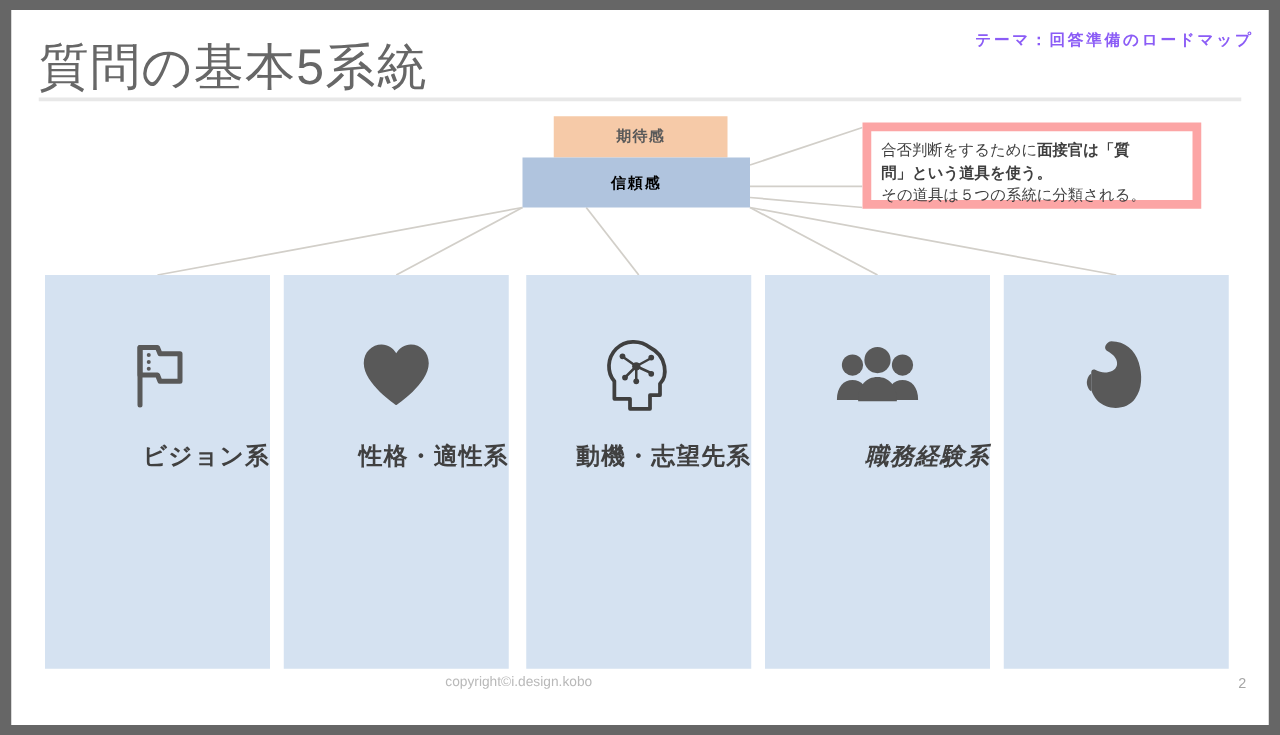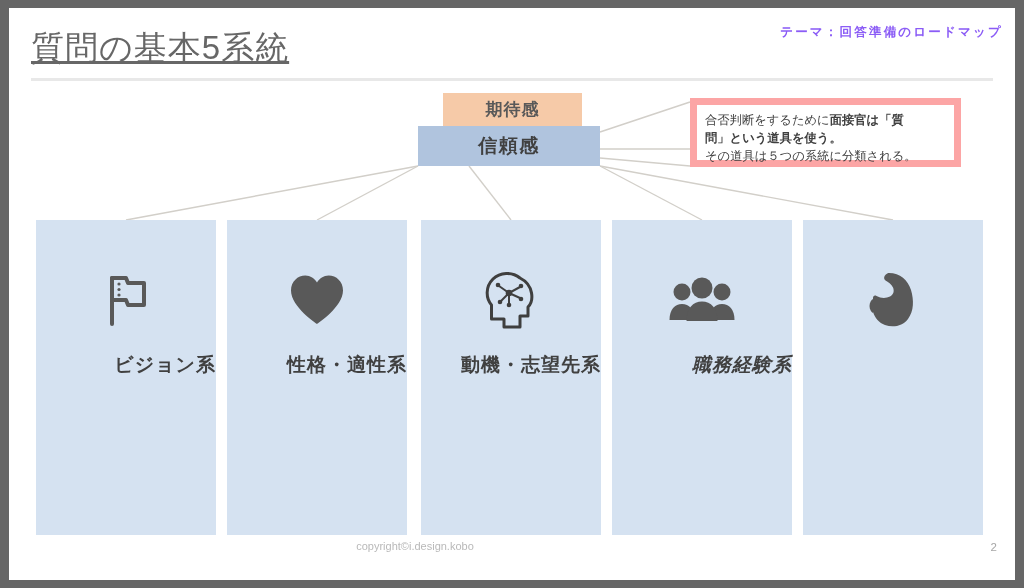--- a/index.html
+++ b/index.html
@@ -43,26 +43,25 @@
     color: #8b5cf6;
     letter-spacing: 2.2px;
     white-space: nowrap;
     font-weight: bold;
   }
 
   .page-title {
     position: absolute;
     left: 22px;
     top: 18px;
-    font-size: 33px;
+    font-size: 40px;
     color: #676767;
     font-weight: 400;
     letter-spacing: 1px;
     white-space: nowrap;
-    text-decoration: underline;
   }
 
   .title-rule {
     position: absolute;
     left: 22px;
     top: 70px;
     width: 962px;
     height: 3px;
     background: #e8e8e8;
   }
@@ -80,39 +79,39 @@
   .box-expect {
     position: absolute;
     left: 434px;
     top: 85px;
     width: 139px;
     height: 33px;
     background: #f6caa8;
     display: flex;
     align-items: center;
     justify-content: center;
-    font-size: 17px;
+    font-size: 12px;
     font-weight: bold;
     color: #595959;
     letter-spacing: 1px;
   }
 
   .box-trust {
     position: absolute;
     left: 409px;
     top: 118px;
     width: 182px;
     height: 40px;
     background: #b0c4de;
     display: flex;
     align-items: center;
     justify-content: center;
-    font-size: 19px;
-    font-weight: bold;
-    color: #404040;
+    font-size: 12px;
+    font-weight: bold;
+    color: #000000;
     letter-spacing: 1.5px;
   }
 
   
   .callout {
     position: absolute;
     left: 681px;
     top: 90px;
     width: 271px;
     height: 69px;

